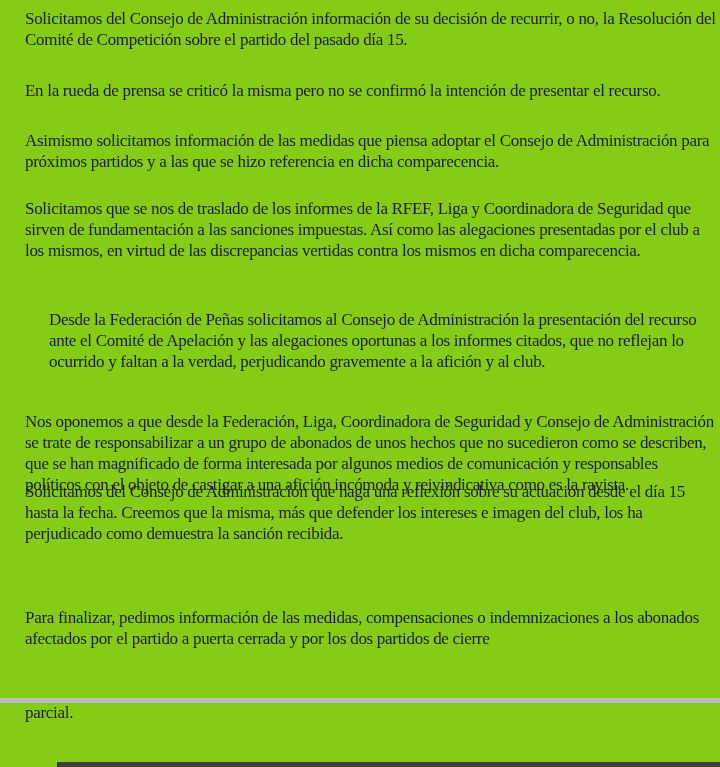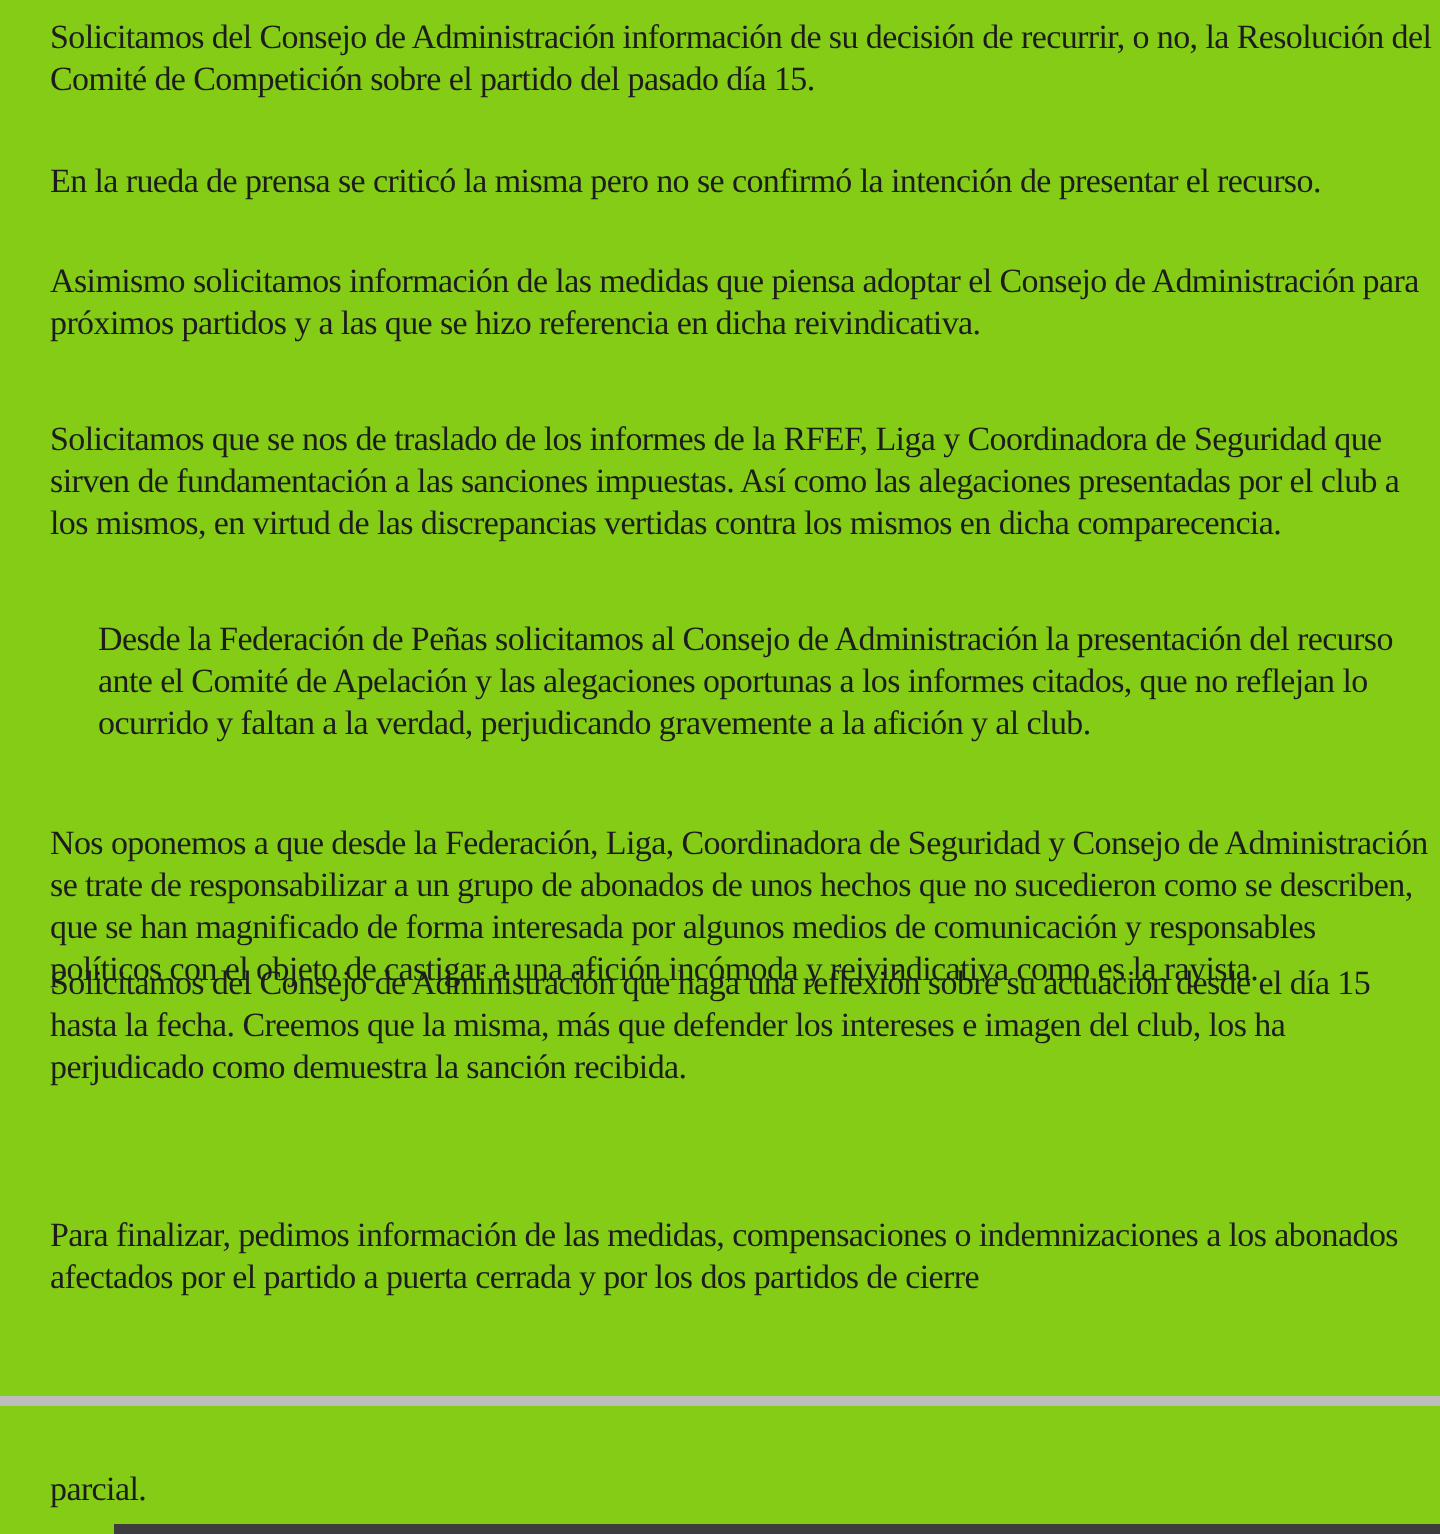--- a/index.html
+++ b/index.html
@@ -23,26 +23,26 @@
     margin: 0;
     font-size: 17px;
     line-height: 21px;
     letter-spacing: -0.3px;
     color: #1d1d1d;
     text-align: left;
   }
   .p0 { top: 8px; }
   .p1 { top: 80px; }
   .p2 { top: 130px; }
-  .p3 { top: 209px; }
+  .p3 { top: 198px; }
   .p4 { top: 309px; margin-left: 24px; }
   .p5 { top: 387px; margin-top: 24px; }
   .p6 { top: 481px; }
   .p7 { top: 607px; }
-  .p8 { top: 734px; }
+  .p8 { top: 702px; }
   .page-divider {
     position: absolute;
     top: 698px;
     left: 0;
     width: 720px;
     height: 5px;
     background: #bdbdbd;
   }
   .bottom-bar {
     position: absolute;
@@ -52,21 +52,21 @@
     height: 5px;
     background: #3d3d3d;
   }
 </style>
 </head>
 <body>
 
 <div class="page">
   <p class="para p0">Solicitamos del Consejo de Administración información de su decisión de recurrir, o no, la Resolución del Comité de Competición sobre el partido del pasado día 15.</p>
   <p class="para p1">En la rueda de prensa se criticó la misma pero no se confirmó la intención de presentar el recurso.</p>
-  <p class="para p2">Asimismo solicitamos información de las medidas que piensa adoptar el Consejo de Administración para próximos partidos y a las que se hizo referencia en dicha reivindicativa.</p>
+  <p class="para p2">Asimismo solicitamos información de las medidas que piensa adoptar el Consejo de Administración para próximos partidos y a las que se hizo referencia en dicha comparecencia.</p>
   <p class="para p3">Solicitamos que se nos de traslado de los informes de la RFEF, Liga y Coordinadora de Seguridad que sirven de fundamentación a las sanciones impuestas. Así como las alegaciones presentadas por el club a los mismos, en virtud de las discrepancias vertidas contra los mismos en dicha comparecencia.</p>
   <p class="para p4">Desde la Federación de Peñas solicitamos al Consejo de Administración la presentación del recurso ante el Comité de Apelación y las alegaciones oportunas a los informes citados, que no reflejan lo ocurrido y faltan a la verdad, perjudicando gravemente a la afición y al club.</p>
   <p class="para p5">Nos oponemos a que desde la Federación, Liga, Coordinadora de Seguridad y Consejo de Administración se trate de responsabilizar a un grupo de abonados de unos hechos que no sucedieron como se describen, que se han magnificado de forma interesada por algunos medios de comunicación y responsables políticos con el objeto de castigar a una afición incómoda y reivindicativa como es la rayista.</p>
   <p class="para p6">Solicitamos del Consejo de Administración que haga una reflexión sobre su actuación desde el día 15 hasta la fecha. Creemos que la misma, más que defender los intereses e imagen del club, los ha perjudicado como demuestra la sanción recibida.</p>
   <p class="para p7">Para finalizar, pedimos información de las medidas, compensaciones o indemnizaciones a los abonados afectados por el partido a puerta cerrada y por los dos partidos de cierre</p>
 
   <div class="page-divider"></div>
 
   <p class="para p8">parcial.</p>
 

